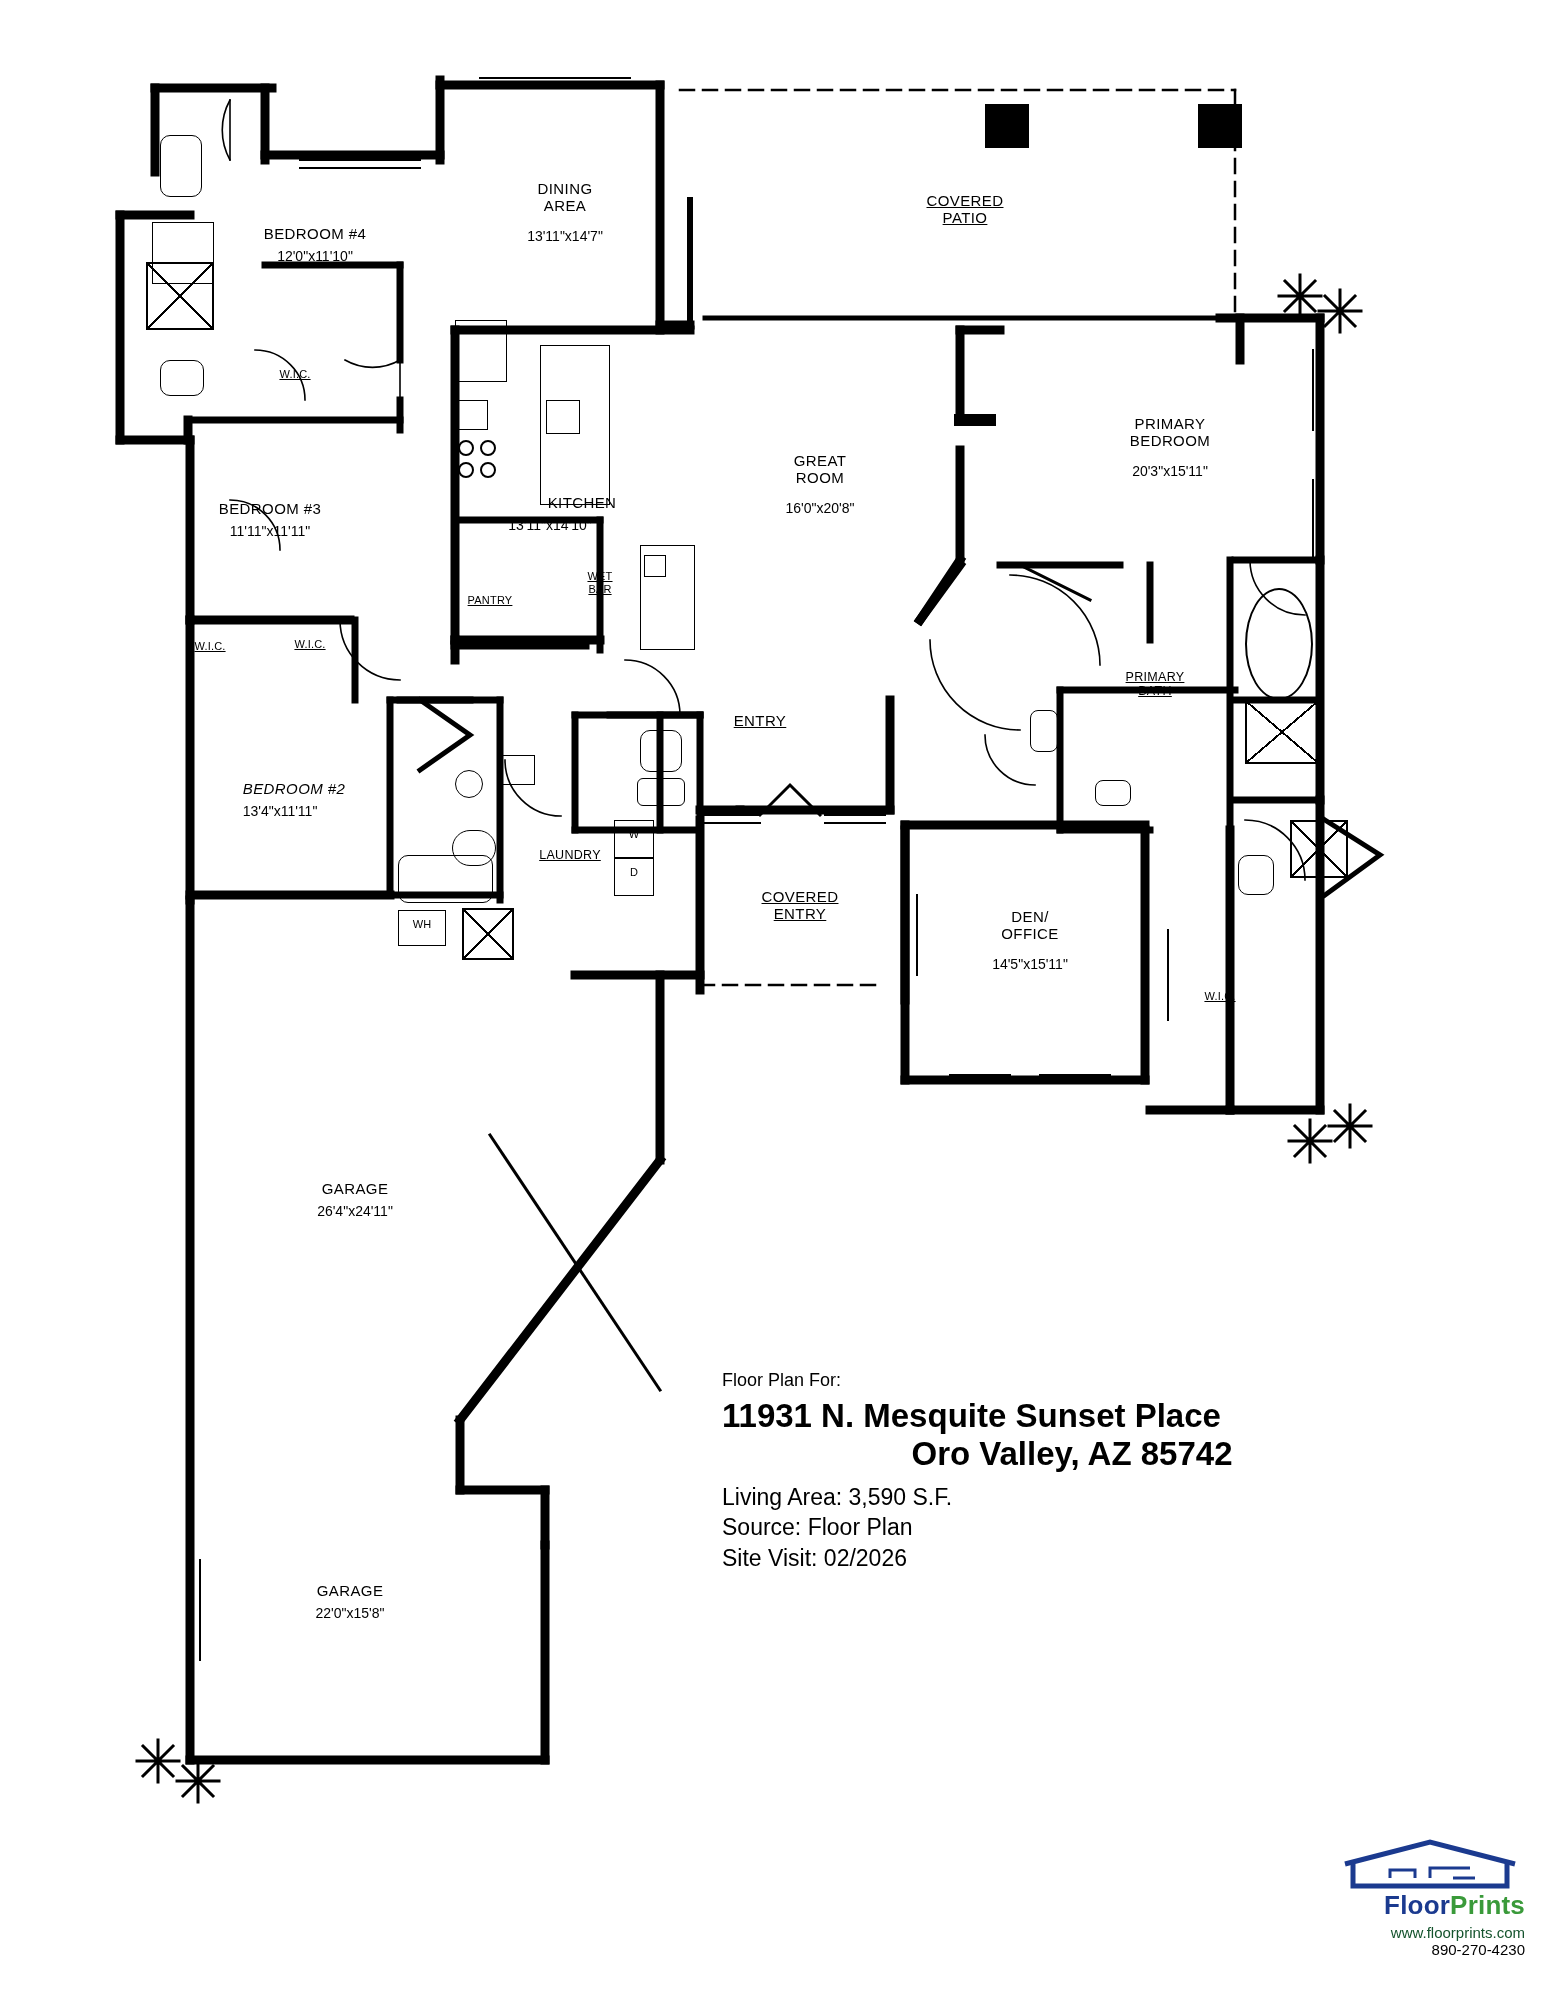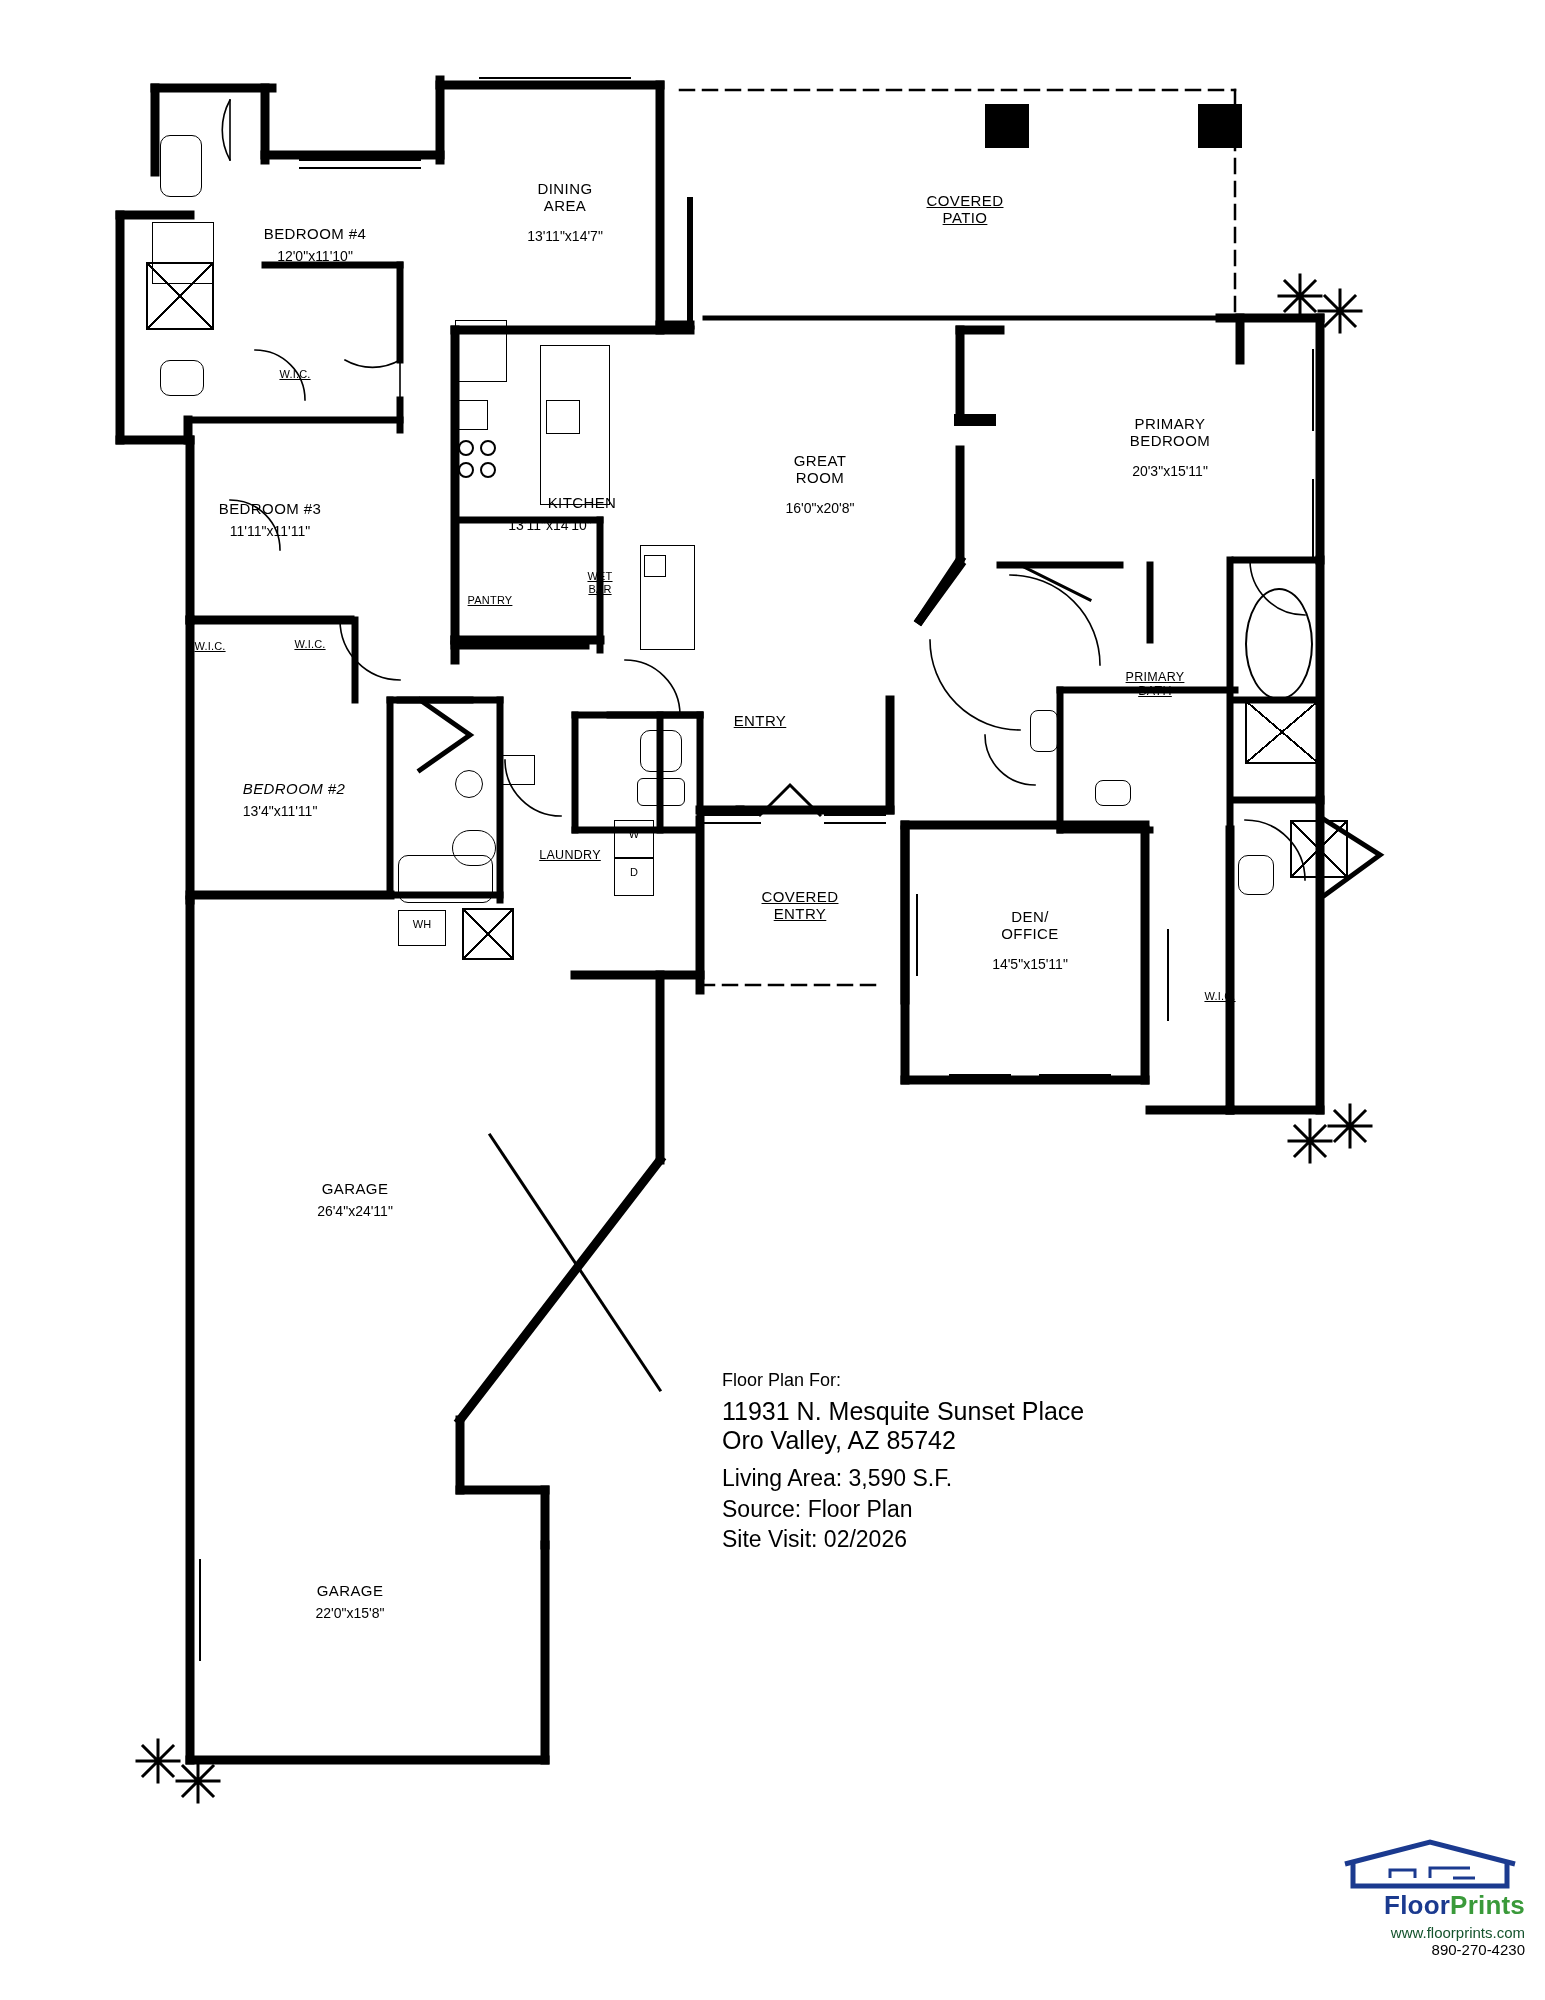--- a/index.html
+++ b/index.html
@@ -51,22 +51,22 @@
     left: 722px;
     top: 1370px;
     width: 700px;
     color: #000000;
   }
   #titleblock .tb-pre {
     font-size: 18px;
     margin-bottom: 6px;
   }
   #titleblock .tb-addr {
-    font-size: 25px;
-    font-weight: normal;
+    font-size: 33px;
+    font-weight: bold;
     line-height: 1.16;
   }
   #titleblock .tb-line {
     font-size: 23px;
     line-height: 1.33;
   }
   
   #footer {
     position: absolute;
     left: 28px;
@@ -397,21 +397,21 @@
   <div class="lbl xs-name u" style="left:255px;top:638px;width:110px;">W.I.C.</div>
   <div class="lbl xs-name u" style="left:1160px;top:990px;width:120px;">W.I.C.</div>
 
   <div class="lbl xs-name" style="left:398px;top:918px;width:48px;">WH</div>
   <div class="lbl xs-name" style="left:614px;top:828px;width:40px;">W</div>
   <div class="lbl xs-name" style="left:614px;top:866px;width:40px;">D</div>
 
   <div id="titleblock">
     <div class="tb-pre">Floor Plan For:</div>
     <div class="tb-addr">11931 N. Mesquite Sunset Place</div>
-    <div class="tb-addr" style="margin-bottom:8px;">Oro Valley, AZ  85742</div>
+    <div class="tb-addr" style="margin-bottom:8px;text-align:center;">Oro Valley, AZ  85742</div>
     <div class="tb-line">Living Area:  3,590 S.F.</div>
     <div class="tb-line">Source:  Floor Plan</div>
     <div class="tb-line">Site Visit:  02/2026</div>
   </div>
 
 
   <div id="logo">
     <svg width="190" height="52" viewBox="0 0 190 52" style="display:block;margin-left:auto;">
       <path d="M10 26 L95 4 L180 26" fill="none" stroke="#1b3a8f" stroke-width="5"></path>
       <path d="M18 26 L18 48 L172 48 L172 26" fill="none" stroke="#1b3a8f" stroke-width="5"></path>

